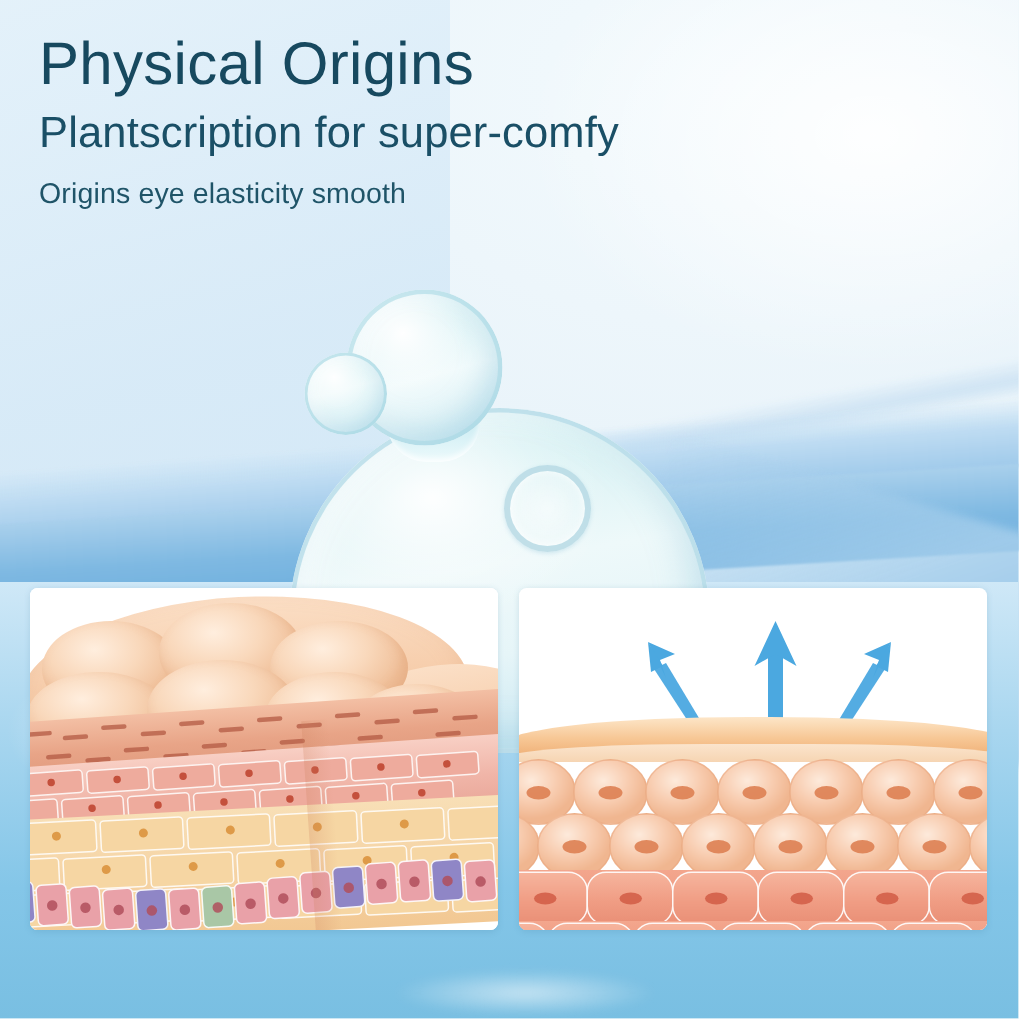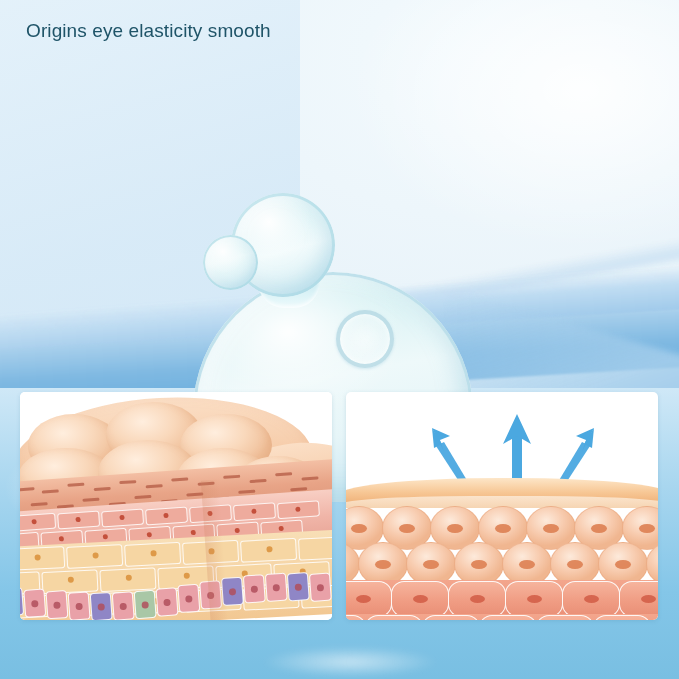--- a/index.html
+++ b/index.html
@@ -284,20 +284,22 @@
   <div class="dome">
     <div class="dome-rim"></div>
   </div>
 
   <div class="bubble-ring"></div>
   <div class="neck"></div>
   <div class="bubble-mid"></div>
   <div class="bubble-small"></div>
 
   <div class="header">
+    <h1 class="title">Physical Origins</h1>
+    <h2 class="subtitle">Plantscription for super-comfy</h2>
     <p class="tagline">Origins eye elasticity smooth</p>
   </div>
 
   <div class="panel panel-left">
     <div class="skinblock">
 
       <div class="epi-top"></div>
       <div class="epi-top2"></div>
 
       <div class="puff" style="left:8px;top:22px;width:92px;height:64px;"></div>

